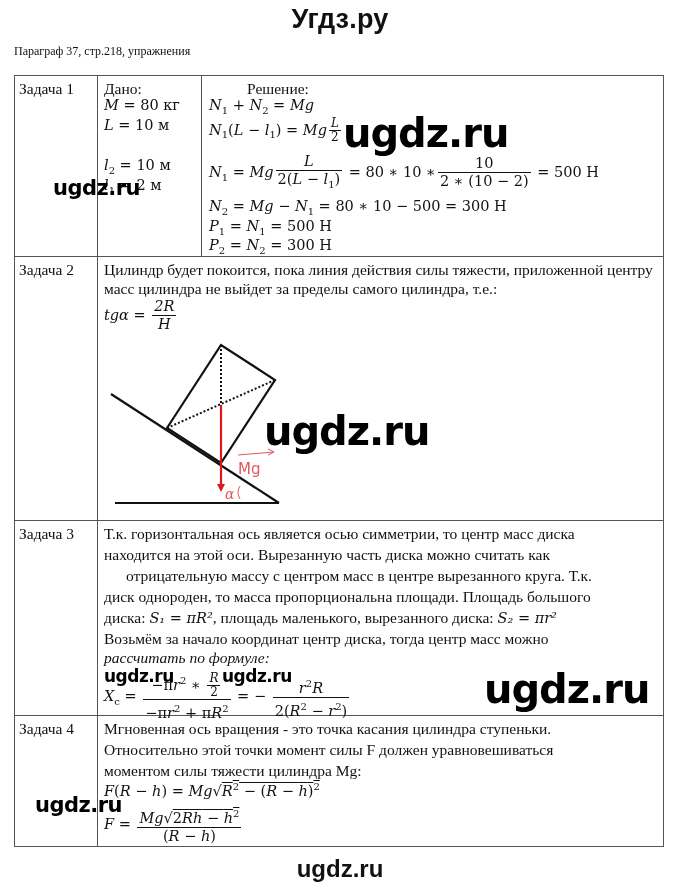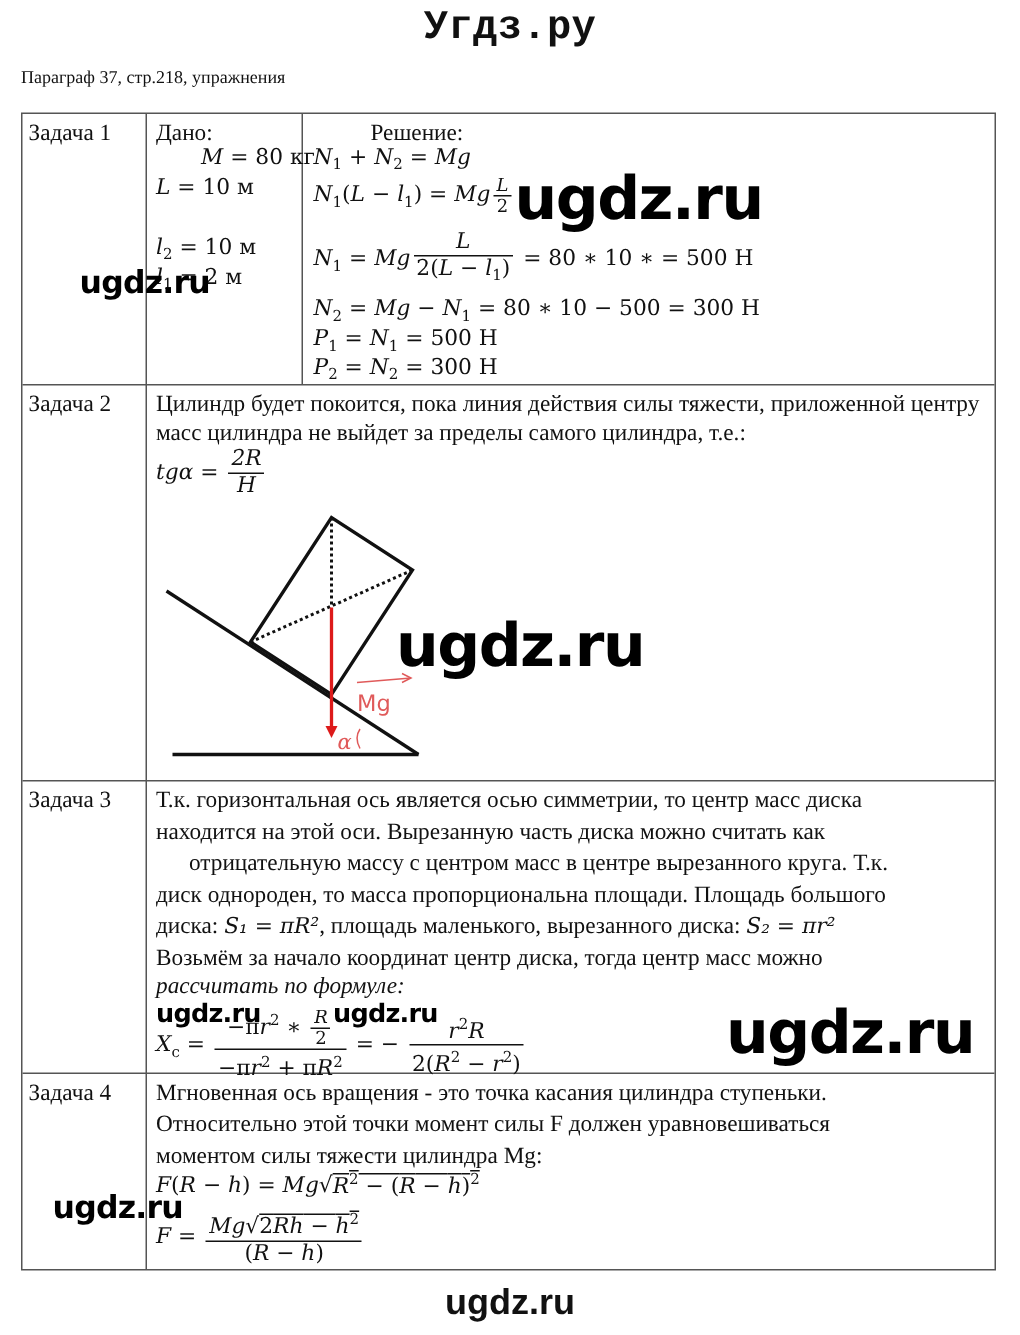--- a/index.html
+++ b/index.html
@@ -1,18 +1,18 @@
 <!DOCTYPE html>
 <html><head>
 <meta charset="utf-8">
 <style>
   html, body { margin: 0; padding: 0; background: #ffffff; }
   body { width: 680px; height: 890px; position: relative; overflow: hidden; color: #111; }
   .site-title { position: absolute; top: 4px; left: 0; width: 680px; text-align: center;
-    font-family: Liberation Mono, monospace; font-weight: bold; font-size: 27px; letter-spacing: 0.2px; }
+    font-family: Liberation Sans, sans-serif; font-weight: bold; font-size: 27px; letter-spacing: 0.2px; }
   .paragraph-heading { position: absolute; top: 44px; left: 14px;
     font-family: "Liberation Serif", serif; font-size: 12px; }
   .tbl { position: absolute; left: 14px; top: 75px; width: 650px; height: 772px;
     border: 1px solid #555; box-sizing: border-box; }
   .hline { position: absolute; left: 0; width: 100%; height: 0; border-top: 1px solid #555; }
   .vline { position: absolute; width: 0; border-left: 1px solid #555; }
   .cell { position: absolute; font-family: "Liberation Serif", serif; font-size: 15.5px; line-height: 19px; }
   .math { font-family: "DejaVu Serif", serif; font-style: italic; font-size: 14.5px; }
   .mline { position: absolute; font-family: "DejaVu Serif", serif; font-size: 14.5px; white-space: nowrap; }
   .mline i { font-style: italic; }
@@ -40,29 +40,29 @@
   <div class="hline" style="top:444px"></div>
   <div class="hline" style="top:639px"></div>
   <div class="vline" style="left:82px; top:0; height:770px"></div>
   <div class="vline" style="left:186px; top:0; height:180px"></div>
 </div>
 
 <div>
   <div class="cell" style="left:19px; top:79px;">Задача 1</div>
 
   <div class="cell" style="left:104px; top:79px;">Дано:</div>
-  <div class="mline" style="left:104px; top:97px;margin-left:30px;"><i>M</i> = 80 кг</div>
+  <div class="mline" style="left:104px; top:97px;"><i>M</i> = 80 кг</div>
   <div class="mline" style="left:104px; top:117px;"><i>L</i> = 10 м</div>
   <div class="mline" style="left:104px; top:137px;margin-top:40px;"><i>l</i><sub>1</sub> = 2 м</div>
   <div class="mline" style="left:104px; top:157px;"><i>l</i><sub>2</sub> = 10 м</div>
 
   <div class="cell" style="left:209px; top:79px;margin-left:38px;">Решение:</div>
   <div class="mline" style="left:209px; top:97px;"><i>N</i><sub>1</sub> + <i>N</i><sub>2</sub> = <i>Mg</i></div>
   <div class="mline" style="left:209px; top:117px;"><i>N</i><sub>1</sub>(<i>L</i> − <i>l</i><sub>1</sub>) = <i>Mg</i><span class="frac small"><span class="num"><i>L</i></span><span class="den">2</span></span></div>
-  <div class="mline" style="left:209px; top:153px;"><i>N</i><sub>1</sub> = <i>Mg</i><span class="frac"><span class="num"><i>L</i></span><span class="den">2(<i>L</i> − <i>l</i><sub>1</sub>)</span></span> = 80 ∗ 10 ∗ = 500 Н</div>
+  <div class="mline" style="left:209px; top:153px;"><i>N</i><sub>1</sub> = <i>Mg</i><span class="frac"><span class="num"><i>L</i></span><span class="den">2(<i>L</i> − <i>l</i><sub>1</sub>)</span></span> = 80 ∗ 10 ∗<span class="frac"><span class="num">10</span><span class="den">2 ∗ (10 − 2)</span></span> = 500 Н</div>
   <div class="mline" style="left:209px; top:198px;"><i>N</i><sub>2</sub> = <i>Mg</i> − <i>N</i><sub>1</sub> = 80 ∗ 10 − 500 = 300 Н</div>
   <div class="mline" style="left:209px; top:218px;"><i>P</i><sub>1</sub> = <i>N</i><sub>1</sub> = 500 Н</div>
   <div class="mline" style="left:209px; top:237px;"><i>P</i><sub>2</sub> = <i>N</i><sub>2</sub> = 300 Н</div>
 </div>
 
 <div>
   <div class="cell" style="left:19px; top:260px;">Задача 2</div>
   <div class="cell text-block" style="left:104px; top:260px; width:556px;">Цилиндр будет покоится, пока линия действия силы тяжести, приложенной центру масс цилиндра не выйдет за пределы самого цилиндра, т.е.:</div>
   <div class="mline" style="left:104px; top:298px;">
     <span class="math">tgα =</span>

